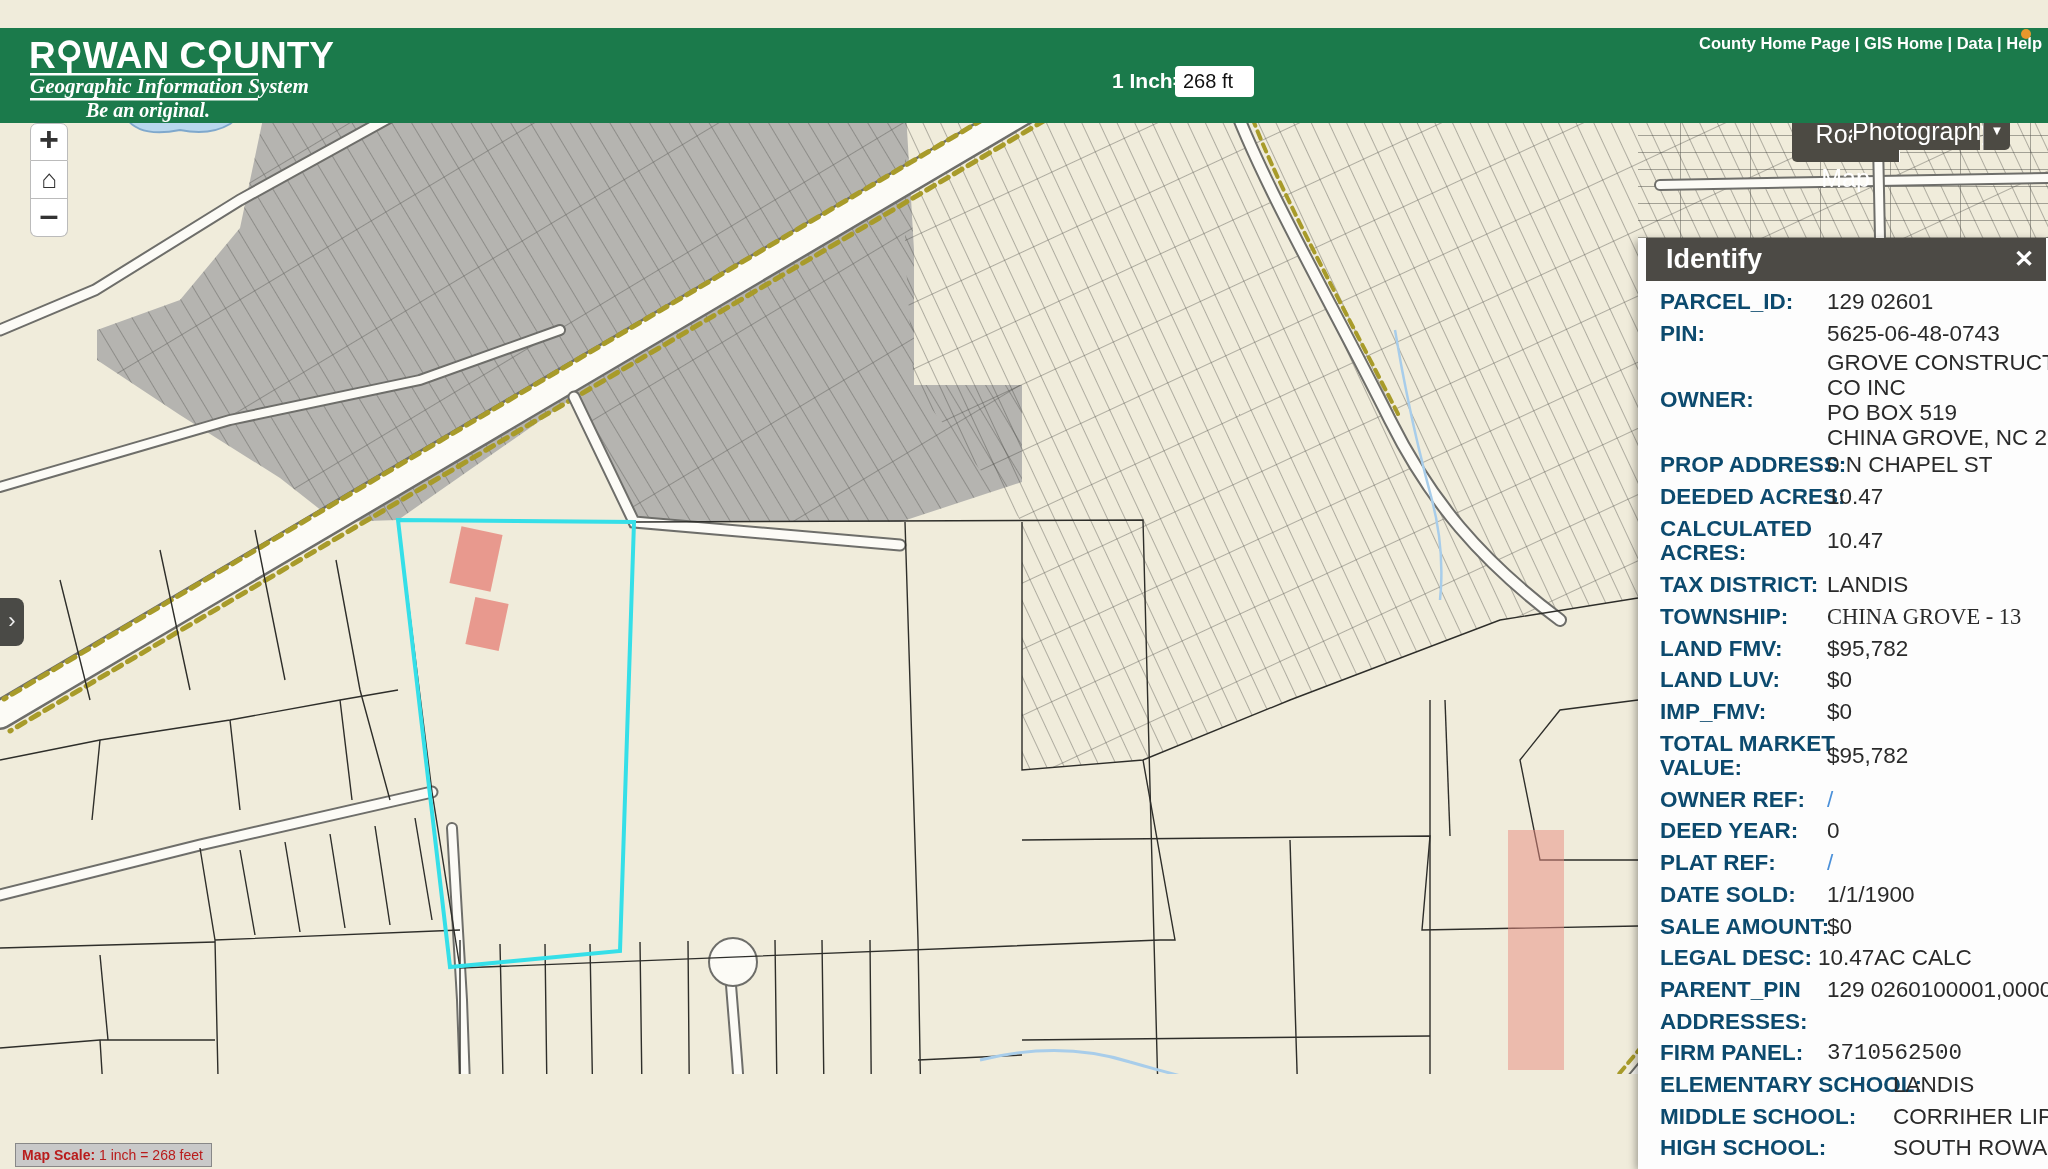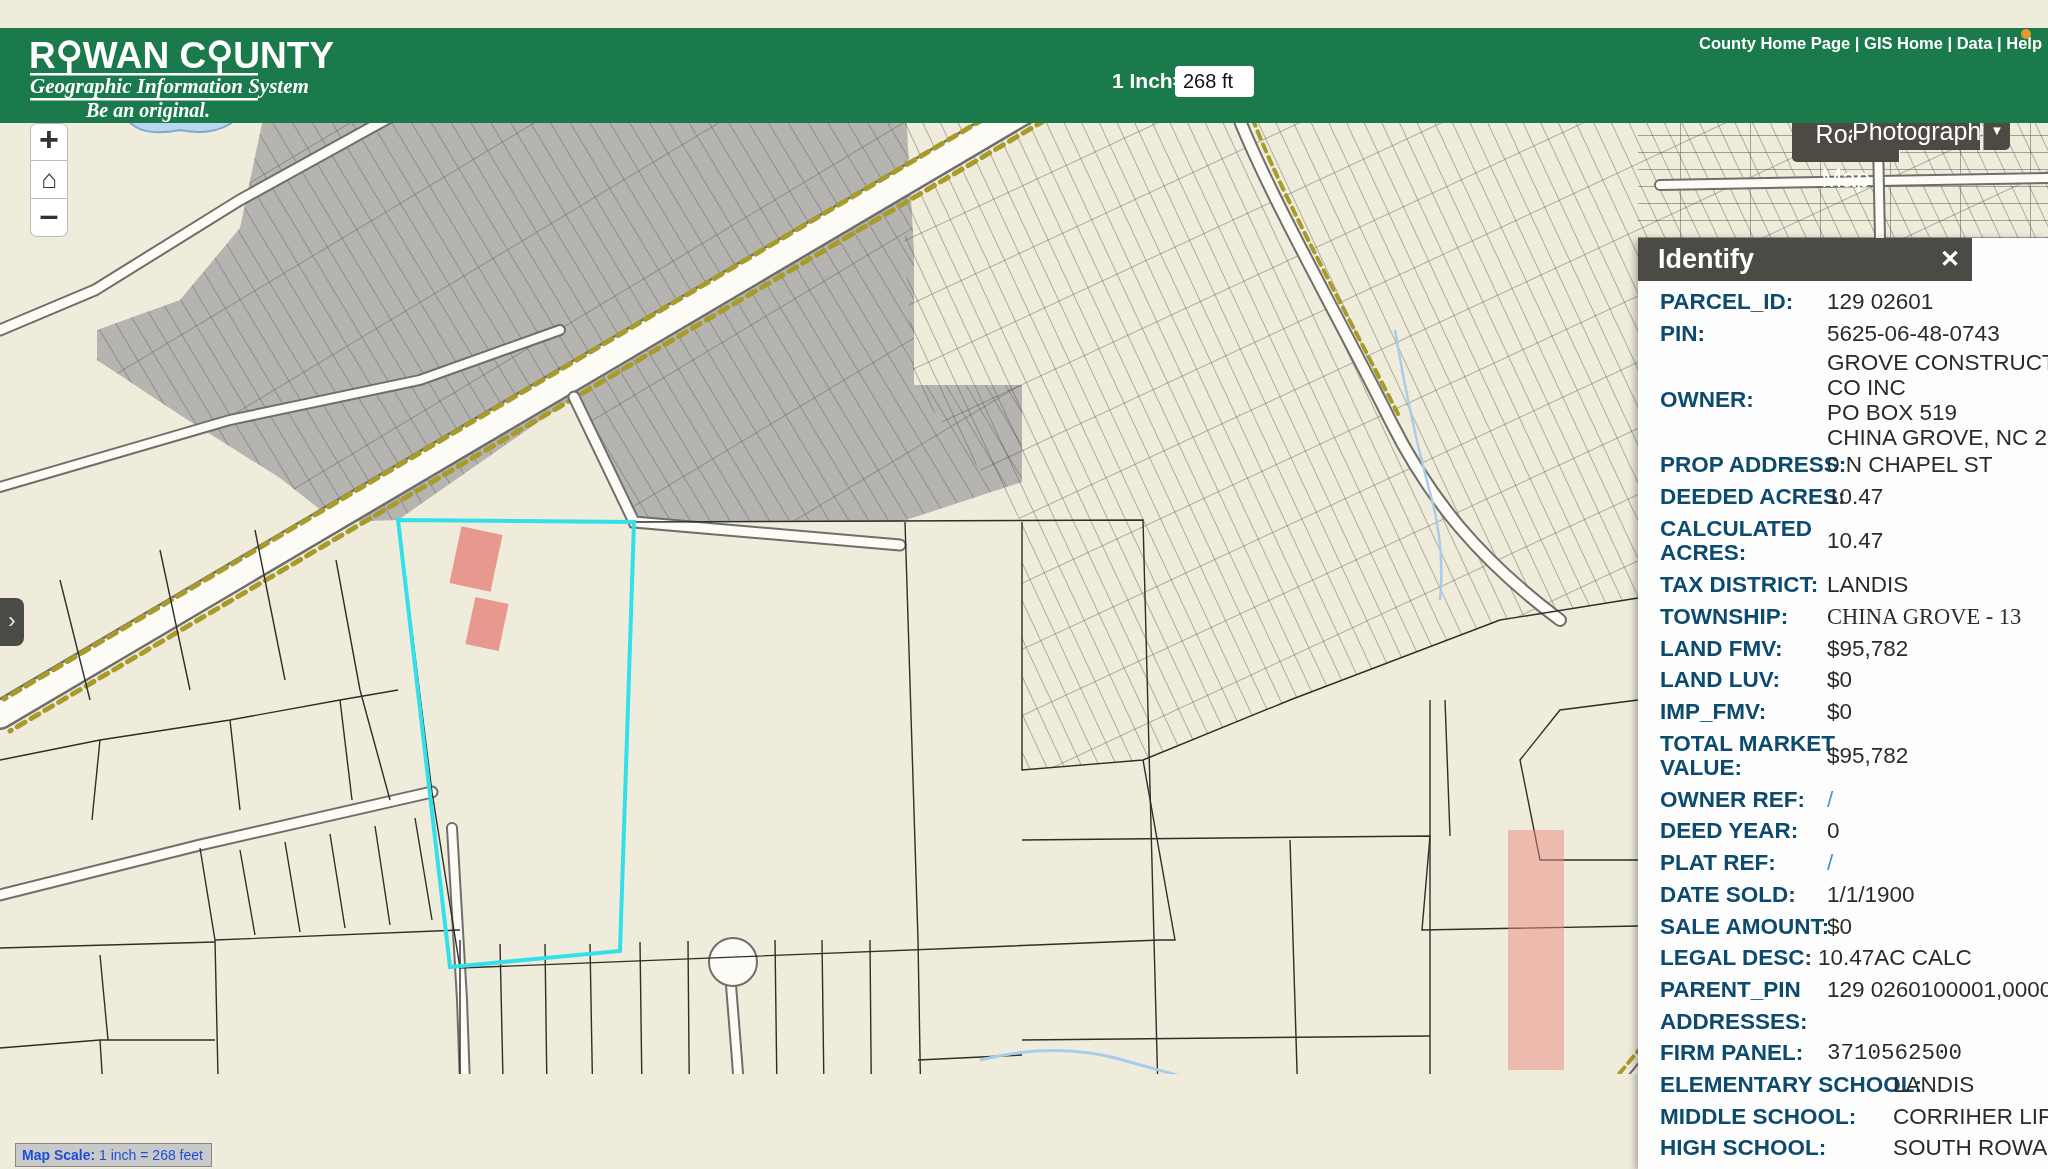--- a/index.html
+++ b/index.html
@@ -4,24 +4,24 @@
 <style>
   * { margin:0; padding:0; box-sizing:border-box; }
   html,body { width:2048px; height:1169px; overflow:hidden; font-family:"Liberation Sans",sans-serif; }
   #page { position:relative; width:2048px; height:1169px; background:#f0ecdb; }
   #hdr { position:absolute; left:0; top:0; width:2048px; height:95px; background:#1b7a4b; z-index:50;margin-top:28px; }
   #map { position:absolute; left:0; top:95px; width:2048px; height:1074px; }
   .btn-basemap { position:absolute; background:#4c4a43; color:#fff; font-size:25px; text-align:center; z-index:30; }
   #zoomctl { position:absolute; left:30px; top:123px; width:38px; z-index:30; }
   .zbtn { width:38px; height:38px; background:#fff; border:1px solid #bbb; color:#333; text-align:center; position:relative; }
   #panel { position:absolute; left:1638px; top:238px; width:410px; height:931px; background:#fdfdfd; z-index:40; box-shadow:-2px 2px 8px rgba(0,0,0,.35); }
-  #panelhdr { position:absolute; left:0; top:0; width:334px; height:43px; background:#4c4a45; color:#fff; }
+  #panelhdr { position:absolute; left:8px; top:0; width:400px; height:43px; background:#4c4a45; color:#fff; }
   .plabel { position:absolute; left:22px; font-weight:bold; font-size:22.5px; color:#0c4a6e; white-space:nowrap; }
   .pval { position:absolute; left:189px; font-size:22.5px; color:#2a2a2a; white-space:nowrap; }
-  #scalebox { position:absolute; left:15px; top:1143px; background:#c9c9c9; border:1px solid #888; color:#1d4ed8; font-size:14px; padding:3px 8px 3px 6px; z-index:30; }
+  #scalebox { position:absolute; left:15px; top:1143px; background:#c9c9c9; border:1px solid #888; color:#b91c1c; font-size:14px; padding:3px 8px 3px 6px; z-index:30; }
   #lefttab { position:absolute; left:0; top:598px; width:24px; height:48px; background:#4a4a46; border-radius:0 8px 8px 0; z-index:30; color:#eee; }
 </style>
 </head>
 <body>
 <div id="page">
 
   <div id="map">
   <svg width="2048" height="1074" viewBox="0 0 2048 1074" xmlns="http://www.w3.org/2000/svg">
     <defs>
       <clipPath id="cpmap">

